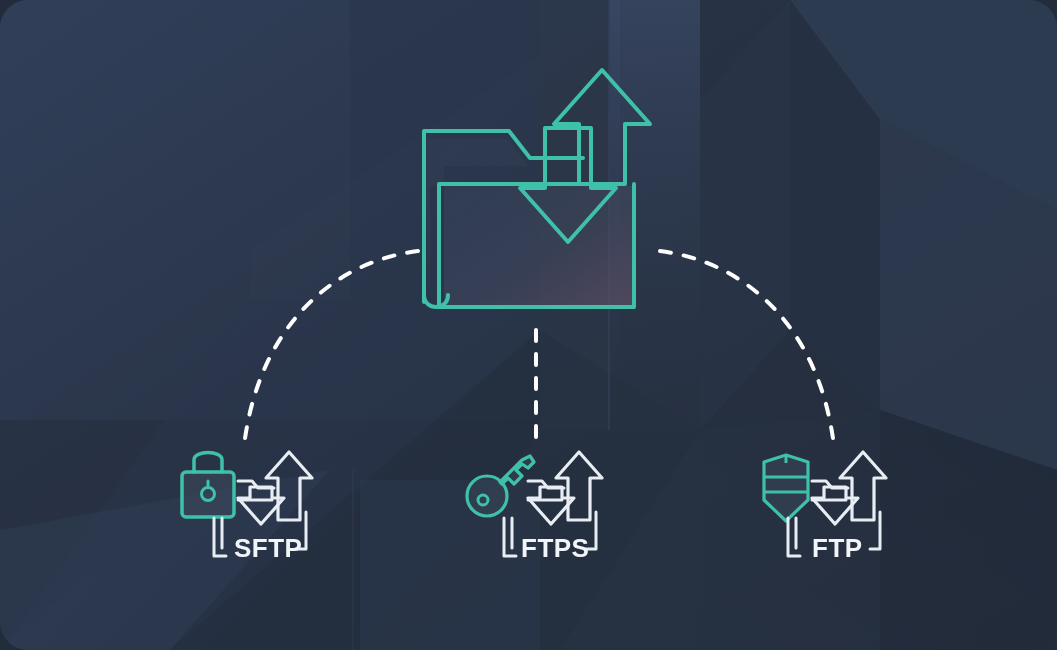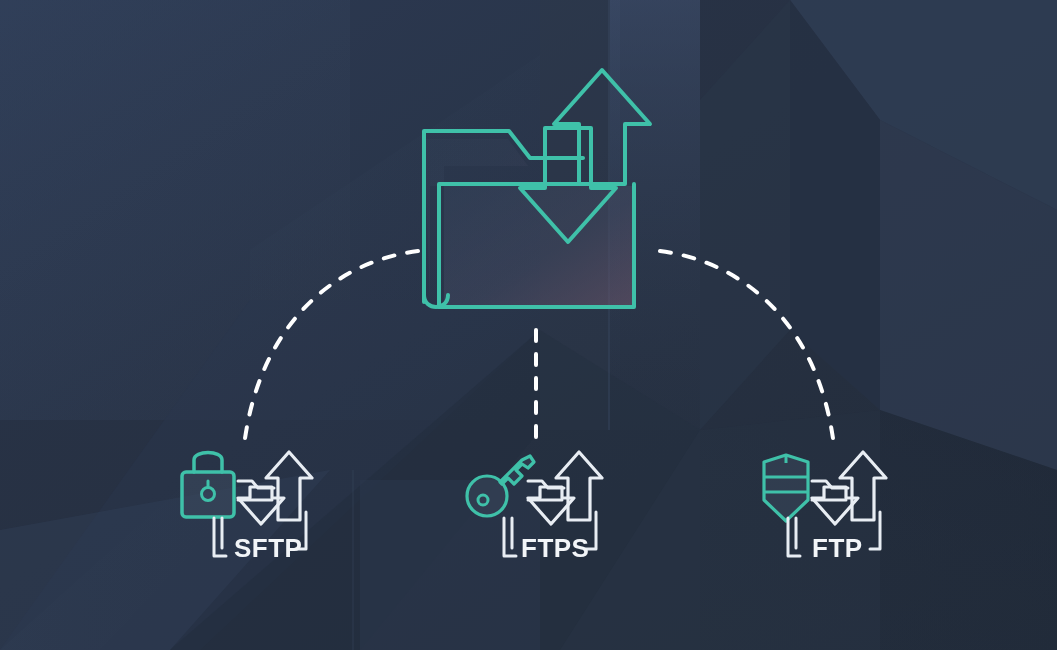--- a/index.html
+++ b/index.html
@@ -10,20 +10,21 @@
   }
   body {
     font-family: "Liberation Sans", sans-serif;
   }
   #stage {
     position: relative;
     width: 1057px;
     height: 650px;
     overflow: hidden;
     background: #263142;
+    border-radius: 28px;
   }
   #stage svg.layer {
     position: absolute;
     top: 0;
     left: 0;
     width: 1057px;
     height: 650px;
     display: block;
   }
   .proto-label {

